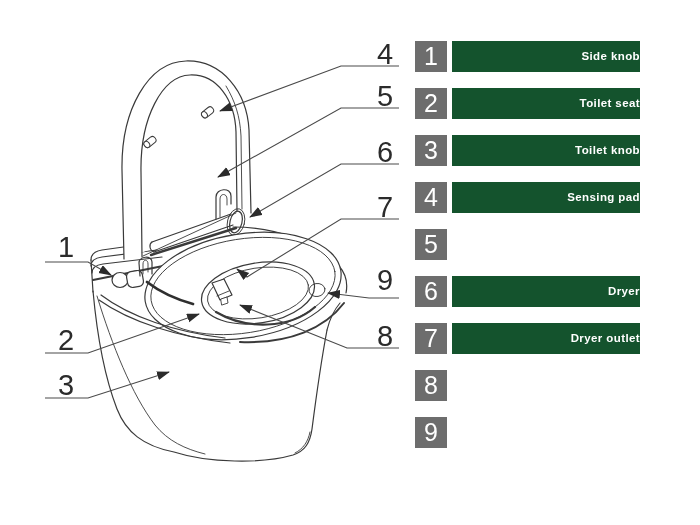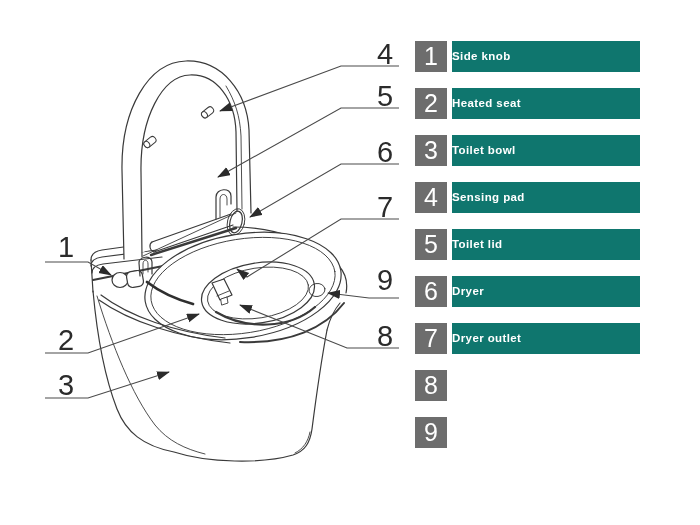--- a/index.html
+++ b/index.html
@@ -8,21 +8,21 @@
   svg{position:absolute;left:0;top:0;}
   .callout{position:absolute;width:36px;text-align:center;
            font:29px/1 "Liberation Sans",sans-serif;color:#2b2b2b;}
   .co1{left:48px;top:233px}.co2{left:48px;top:326px}.co3{left:48px;top:371px}
   .co4{left:367px;top:40px}.co5{left:367px;top:82px}.co6{left:367px;top:138px}
   .co7{left:367px;top:193px}.co9{left:367px;top:266px}.co8{left:367px;top:322px}
   .legend{position:absolute;left:415px;top:41px;width:225px;}
   .lrow{display:flex;height:31px;margin-bottom:16px;}
   .lnum{width:32px;background:#6d6d6d;color:#fff;text-align:center;
         font:25px/31px "Liberation Sans",sans-serif;}
-  .llabel{flex:1;margin-left:5px;background:#0f766e;color:#fff;text-align:left;
+  .llabel{flex:1;margin-left:5px;background:#14532d;color:#fff;text-align:right;
         font:bold 11.5px/31px "Liberation Sans",sans-serif;letter-spacing:.4px;}
 </style>
 </head>
 <body>
 
 <div id="page">
 
   <svg width="700" height="525" viewBox="0 0 700 525">
     <defs>
       <marker id="arr" markerUnits="userSpaceOnUse" markerWidth="14" markerHeight="10" refX="12" refY="4.5" orient="auto">
@@ -129,33 +129,32 @@
   <div class="callout co8">8</div>
   <div class="callout co9">9</div>
 
   <div class="legend">
     <div class="lrow">
       <div class="lnum">1</div>
       <div class="llabel">Side knob</div>
     </div>
     <div class="lrow">
       <div class="lnum">2</div>
-      <div class="llabel">Heated seat</div>
+      <div class="llabel">Toilet seat</div>
     </div>
     <div class="lrow">
       <div class="lnum">3</div>
-      <div class="llabel">Toilet bowl</div>
+      <div class="llabel">Toilet knob</div>
     </div>
     <div class="lrow">
       <div class="lnum">4</div>
       <div class="llabel">Sensing pad</div>
     </div>
     <div class="lrow">
       <div class="lnum">5</div>
-      <div class="llabel">Toilet lid</div>
     </div>
     <div class="lrow">
       <div class="lnum">6</div>
       <div class="llabel">Dryer</div>
     </div>
     <div class="lrow">
       <div class="lnum">7</div>
       <div class="llabel">Dryer outlet</div>
     </div>
     <div class="lrow">

